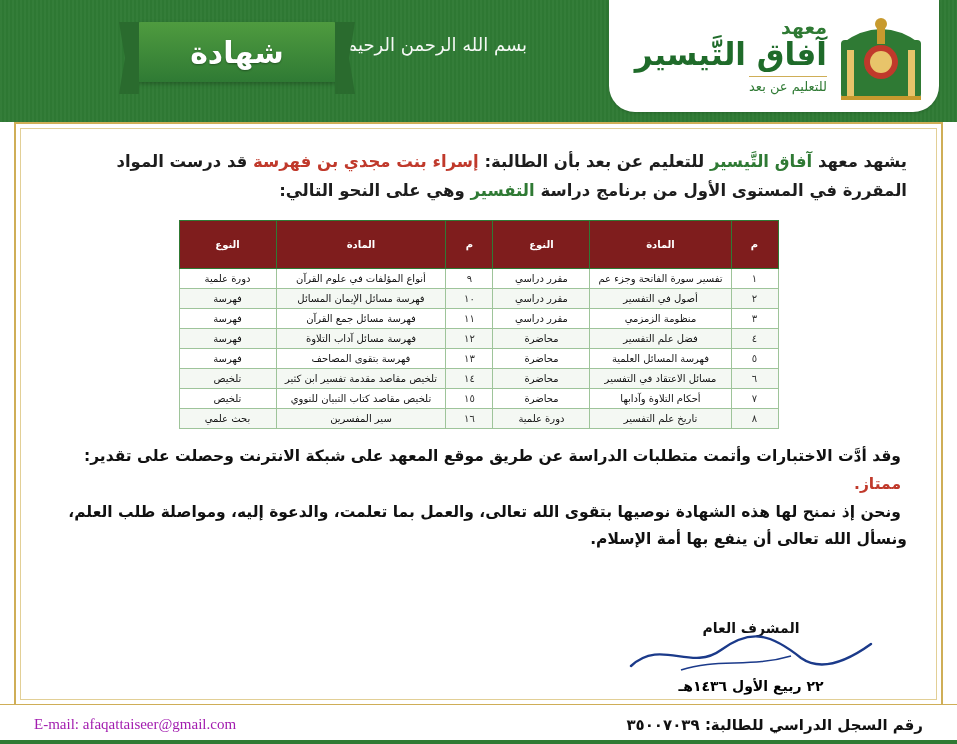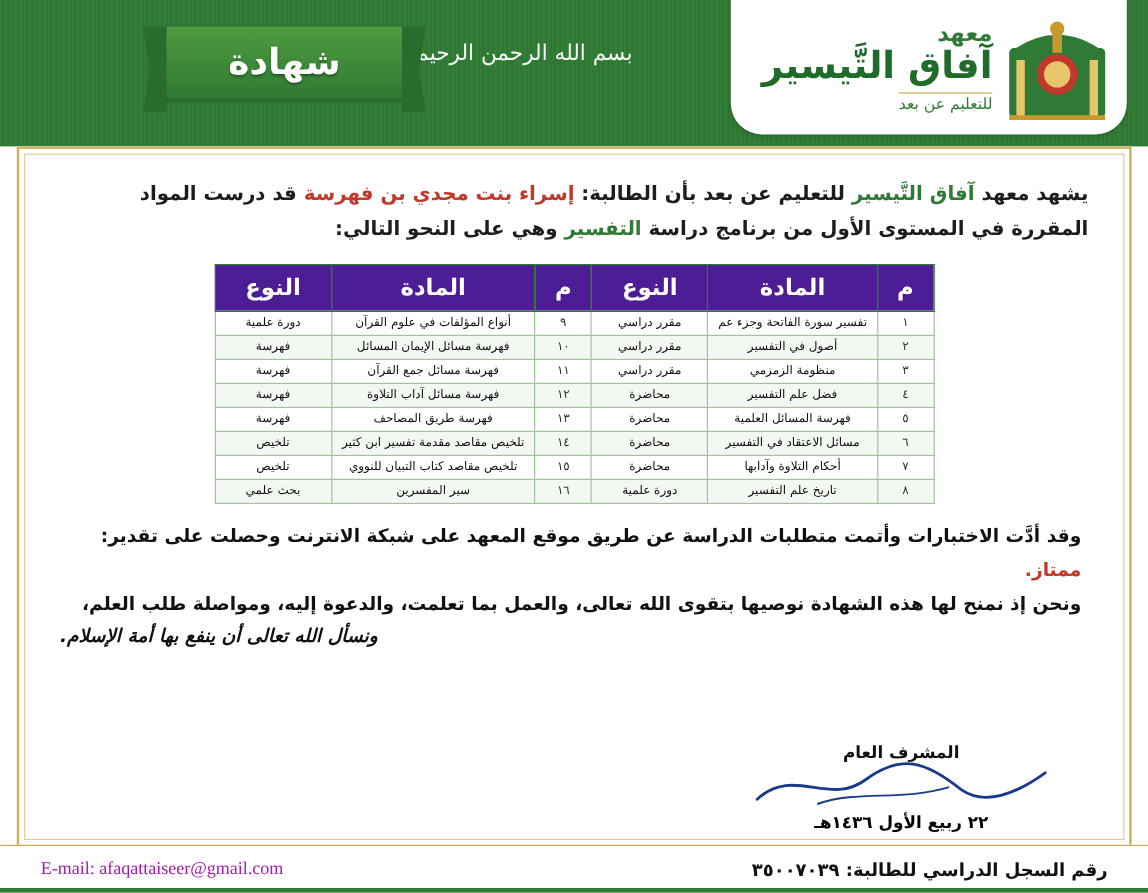--- a/index.html
+++ b/index.html
@@ -115,24 +115,24 @@
   .intro .name{color:#c0392b;}
   .intro .prog{color:#2f7a34;}
   
   table.courses{
     margin:14px auto 0 auto;
     border-collapse:collapse;
     width:600px;
     direction:rtl;
   }
   table.courses th{
-    background:#4c1d95;color:#fff;
-    font-size:19px;font-weight:bold;
+    background:#7f1d1d;color:#fff;
+    font-size:10px;font-weight:bold;
     border:1px solid #2f7a34;
-    padding:8px 4px;
+    padding:18px 4px;
     text-align:center;
   }
   table.courses td{
     border:1px solid #9ec49a;
     font-size:10px;
     padding:4px 6px;
     color:#111;
     text-align:center;
     background:#ffffff;
   }
@@ -143,21 +143,21 @@
   
   .closing{
     margin-top:14px;
     font-size:15.5px;line-height:1.8;color:#111;
     font-weight:bold;
     text-align:center;
   }
   .closing .grade{color:#c0392b;}
   .closing .p1{text-align:right;padding-right:6px;}
   .closing .p2{text-align:right;padding-right:6px;}
-  .closing .p3{text-align:left;font-style:italic;}
+  .closing .p3{text-align:right;}
   
   .sign{
     position:absolute;bottom:10px;right:40px;
     width:300px;text-align:center;direction:rtl;
   }
   .sign .title{font-size:14px;font-weight:bold;color:#111;}
   .sign .sig-name{
     font-size:20px;color:#1a1a1a;margin-top:6px;
     font-family:"DejaVu Serif",serif;
   }
@@ -277,21 +277,21 @@
             <td class="type">محاضرة</td>
             <td class="num">١٢</td>
             <td class="subject">فهرسة مسائل آداب التلاوة</td>
             <td class="type">فهرسة</td>
           </tr>
           <tr>
             <td class="num">٥</td>
             <td class="subject">فهرسة المسائل العلمية</td>
             <td class="type">محاضرة</td>
             <td class="num">١٣</td>
-            <td class="subject">فهرسة طريق المصاحف</td>
+            <td class="subject">فهرسة بتقوى المصاحف</td>
             <td class="type">فهرسة</td>
           </tr>
           <tr>
             <td class="num">٦</td>
             <td class="subject">مسائل الاعتقاد في التفسير</td>
             <td class="type">محاضرة</td>
             <td class="num">١٤</td>
             <td class="subject">تلخيص مقاصد مقدمة تفسير ابن كثير</td>
             <td class="type">تلخيص</td>
           </tr>

